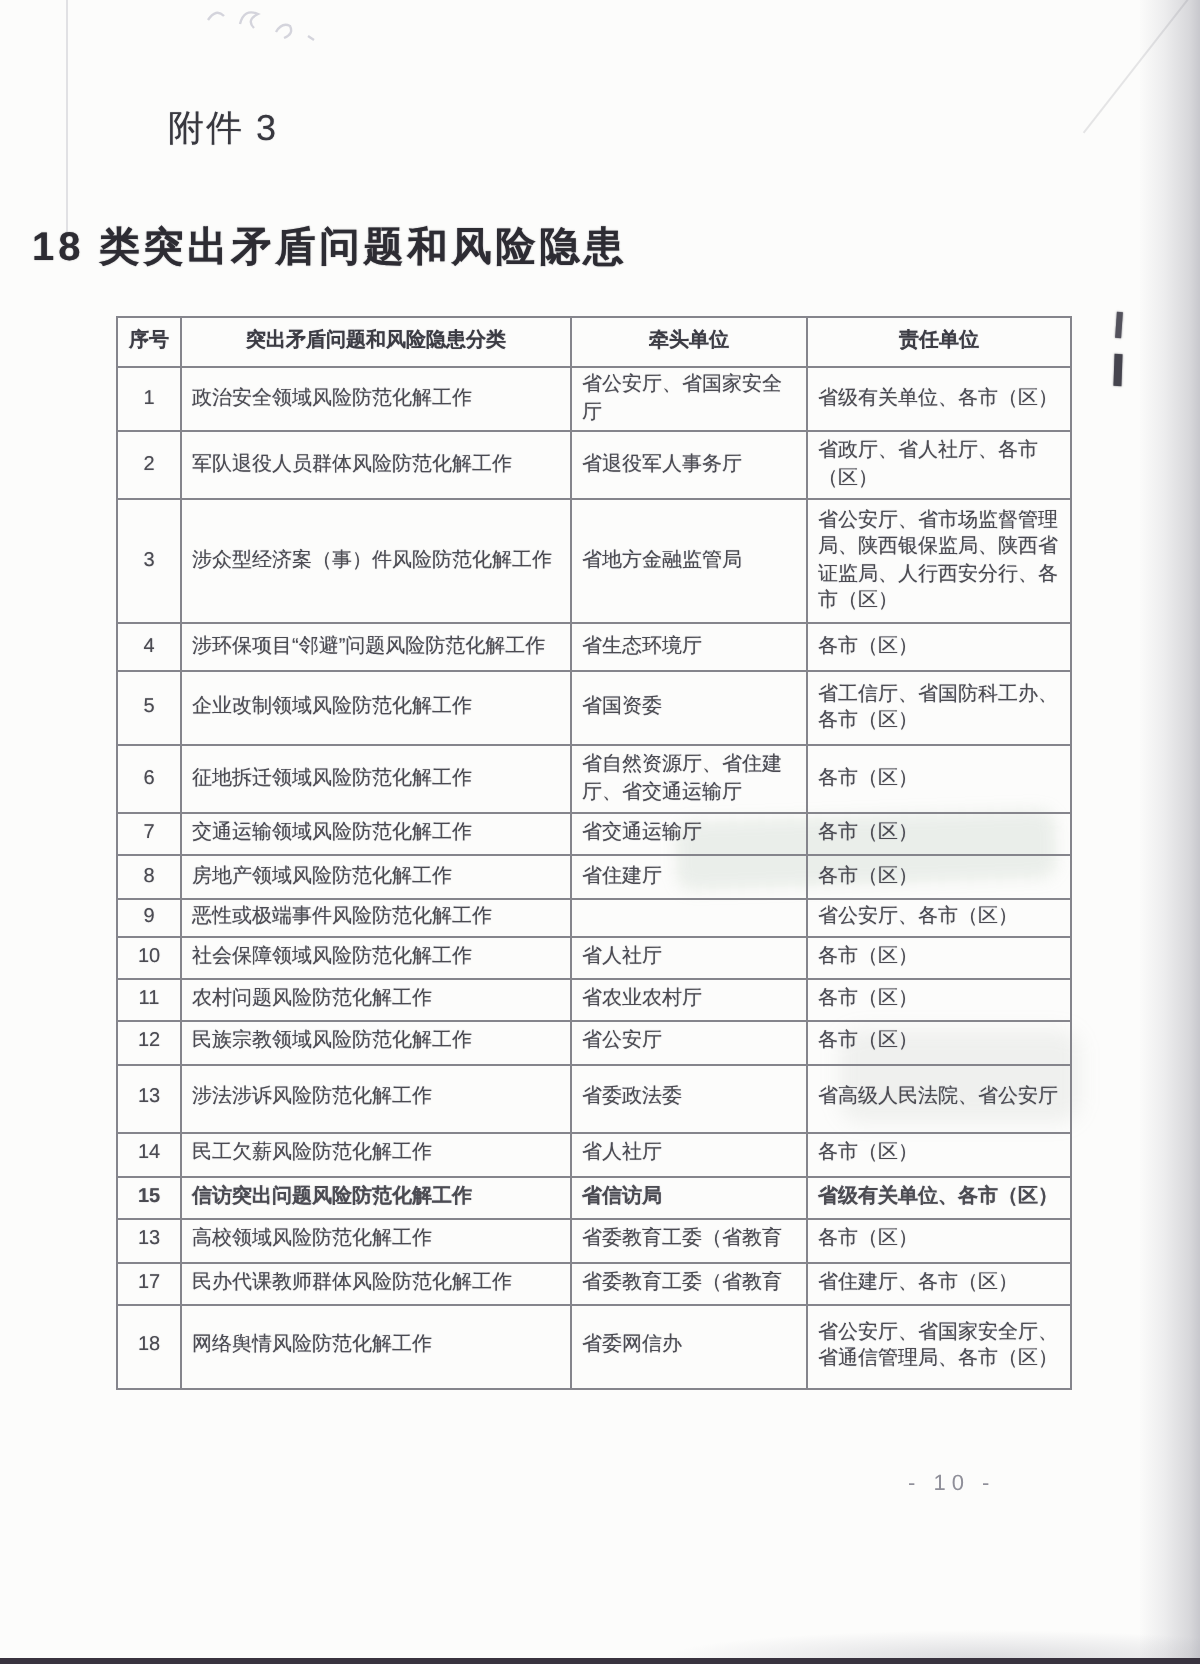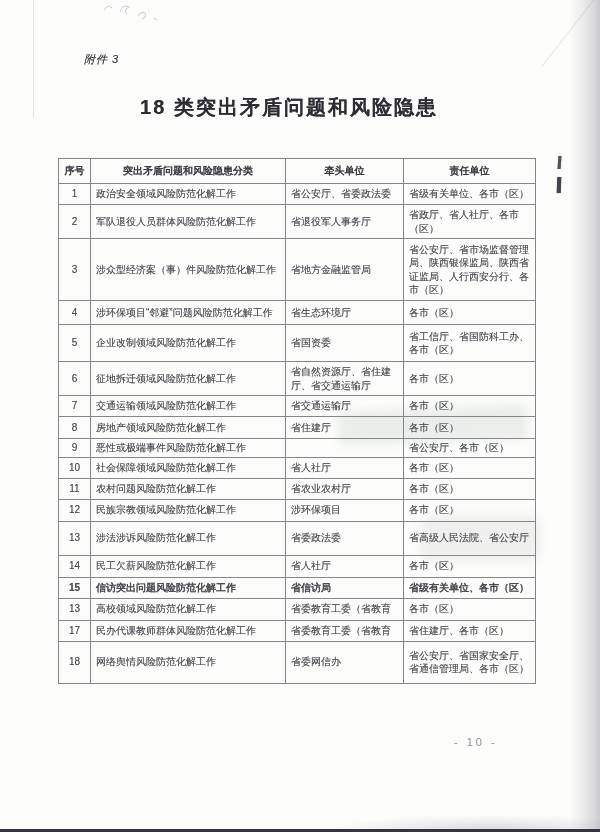--- a/index.html
+++ b/index.html
@@ -21,23 +21,23 @@
   .staple-a { position:absolute; left:558px; top:156px; width:3px; height:13px; background:#53525c;
     transform:rotate(4deg); box-shadow:0 0 1px rgba(60,60,70,.7); }
   .staple-b { position:absolute; left:557px; top:177px; width:4px; height:16px; background:#45444e;
     transform:rotate(2deg); box-shadow:0 0 1px rgba(60,60,70,.7); }
   .watermark-1 { position:absolute; left:338px; top:408px; width:190px; height:34px;
     background:rgba(140,165,145,0.16); filter:blur(4px); border-radius:8px; transform:rotate(-2deg); }
   .watermark-2 { position:absolute; left:420px; top:515px; width:120px; height:46px;
     background:rgba(145,160,150,0.12); filter:blur(5px); border-radius:10px; }
   .handwriting { position:absolute; left:98px; top:2px; opacity:0.5; }
   
-  .attachment { position:absolute; left:84px; top:52px; font-size:11px; color:#38383f;
-    letter-spacing:1px; text-shadow:0 0 0.5px rgba(60,60,70,.55);font-style:italic; }
-  .title { position:absolute; left:0; top:94px; width:578px; text-align:center; margin:0;
+  .attachment { position:absolute; left:84px; top:52px; font-size:18px; color:#38383f;
+    letter-spacing:1px; text-shadow:0 0 0.5px rgba(60,60,70,.55); }
+  .title { position:absolute; left:0; top:94px; width:578px; text-align:left; margin:16px;
     font-size:20px; font-weight:bold; color:#2d2c33; letter-spacing:2px;
     text-shadow:0 0 0.6px rgba(45,44,51,.7); }
   .pagenum { position:absolute; left:444px; top:736px; font-size:11px; color:#8f8f99; letter-spacing:3px;margin-left:10px; }
   
   table.risk { position:absolute; left:58px; top:158px; width:477px;
     border-collapse:collapse; table-layout:fixed; }
   .risk th, .risk td {
     border:1px solid #85858c; padding:2px 5px; font-size:10px; line-height:1.35;
     color:#4b4b52; vertical-align:middle; word-break:break-all;
     text-shadow:0 0 0.5px rgba(70,70,85,.5);
@@ -98,21 +98,21 @@
         <th>序号</th>
         <th>突出矛盾问题和风险隐患分类</th>
         <th>牵头单位</th>
         <th>责任单位</th>
       </tr>
     </thead>
     <tbody id="rows">
   <tr>
     <td class="c-no">1</td>
     <td class="c-cat">政治安全领域风险防范化解工作</td>
-    <td class="c-lead">省公安厅、省委政法委</td>
+    <td class="c-lead">省公安厅、省国家安全厅</td>
     <td class="c-resp">省级有关单位、各市（区）</td>
   </tr>
 
   <tr>
     <td class="c-no">2</td>
     <td class="c-cat">军队退役人员群体风险防范化解工作</td>
     <td class="c-lead">省退役军人事务厅</td>
     <td class="c-resp">省政厅、省人社厅、各市（区）</td>
   </tr>
 
@@ -175,21 +175,21 @@
   <tr>
     <td class="c-no">11</td>
     <td class="c-cat">农村问题风险防范化解工作</td>
     <td class="c-lead">省农业农村厅</td>
     <td class="c-resp">各市（区）</td>
   </tr>
 
   <tr>
     <td class="c-no">12</td>
     <td class="c-cat">民族宗教领域风险防范化解工作</td>
-    <td class="c-lead">涉环保项目</td>
+    <td class="c-lead">省公安厅</td>
     <td class="c-resp">各市（区）</td>
   </tr>
 
   <tr>
     <td class="c-no">13</td>
     <td class="c-cat">涉法涉诉风险防范化解工作</td>
     <td class="c-lead">省委政法委</td>
     <td class="c-resp">省高级人民法院、省公安厅</td>
   </tr>
 

